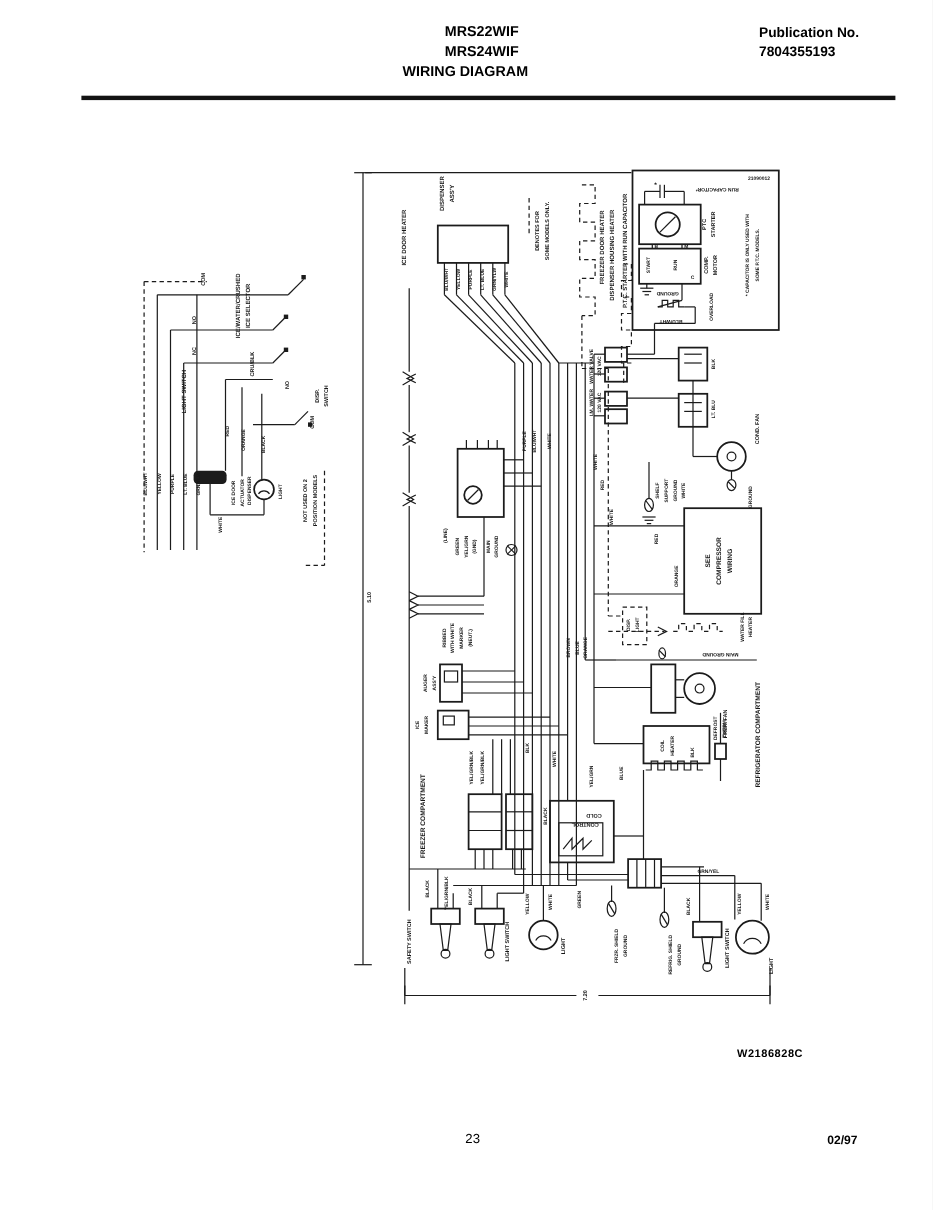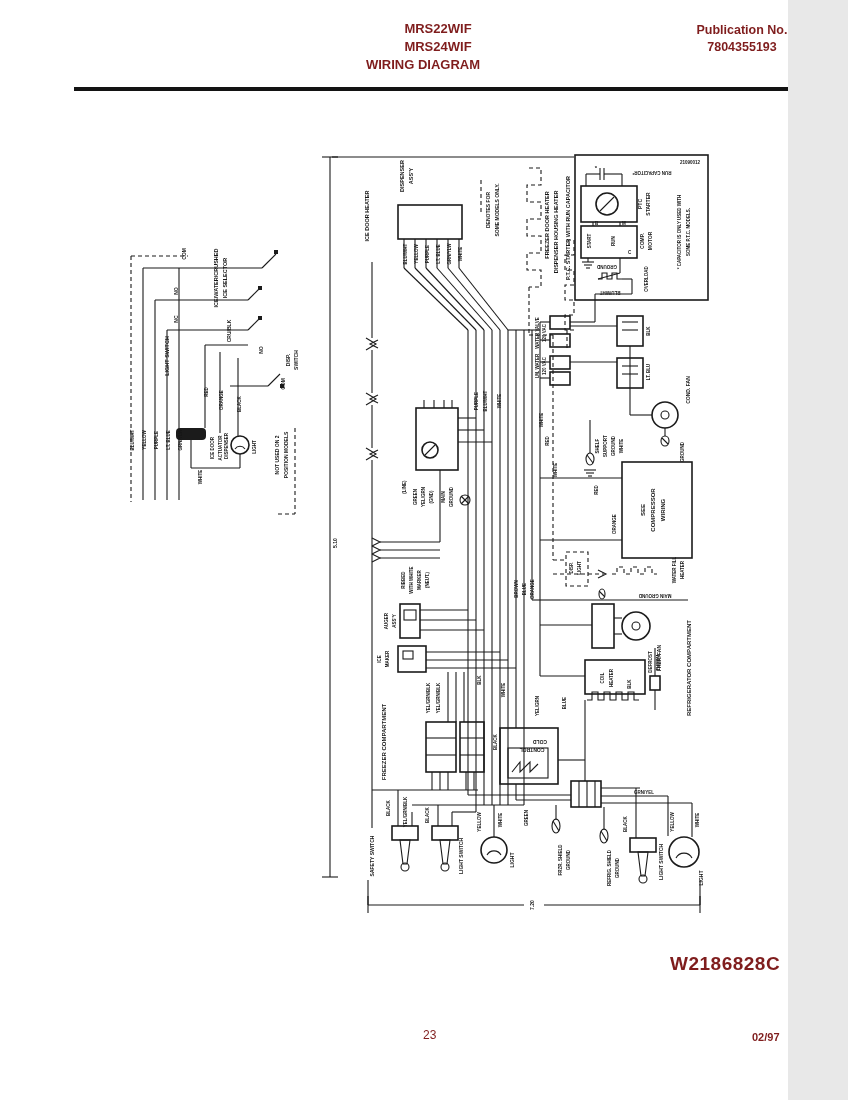--- a/index.html
+++ b/index.html
@@ -1,24 +1,24 @@
 <!DOCTYPE html>
 <html><head>
 <meta charset="utf-8">
 <style>
   html,body{margin:0;padding:0;background:#e8e8e8;}
-  #page{position:relative;width:788px;height:1100px;background:#ffffff;overflow:hidden;
-        font-family:"Liberation Sans",sans-serif;color:#7f1d1d;}
+  #page{position:relative;width:848px;height:1100px;background:#ffffff;overflow:hidden;
+        font-family:"Liberation Sans",sans-serif;color:#000000;}
   .hdr-models{position:absolute;left:362px;top:20px;width:122px;text-align:center;
         font-size:13px;font-weight:bold;line-height:18px;}
   .hdr-models .m{margin-left:30px;}
-  .hdr-pub{position:absolute;left:690px;top:22px;width:104px;text-align:center;
+  .hdr-pub{position:absolute;left:690px;top:22px;width:104px;text-align:left;
         font-size:12.5px;font-weight:bold;line-height:17px;}
   .rule{position:absolute;left:74px;top:87px;width:740px;height:4px;background:#131313;}
-  .doc-no{position:absolute;left:670px;top:953px;font-size:19px;font-weight:bold;letter-spacing:.5px;}
+  .doc-no{position:absolute;left:670px;top:953px;font-size:10px;font-weight:bold;letter-spacing:.5px;}
   .page-no{position:absolute;left:423px;top:1028px;font-size:12px;font-weight:normal;}
   .date{position:absolute;left:752px;top:1031px;font-size:11px;font-weight:bold;}
   svg{position:absolute;left:0;top:0;}
   .w{stroke:#1b1b1b;stroke-width:1.1;fill:none;}
   .w2{stroke:#1b1b1b;stroke-width:1.6;fill:none;}
   .wd{stroke:#1b1b1b;stroke-width:1.1;fill:none;stroke-dasharray:4 3;}
   .bx{stroke:#1b1b1b;stroke-width:1.6;fill:none;}
   .bxf{fill:#1b1b1b;stroke:none;}
   text{fill:#161616;font-family:"Liberation Sans",sans-serif;font-weight:bold;}
   .t{font-size:6px;}

